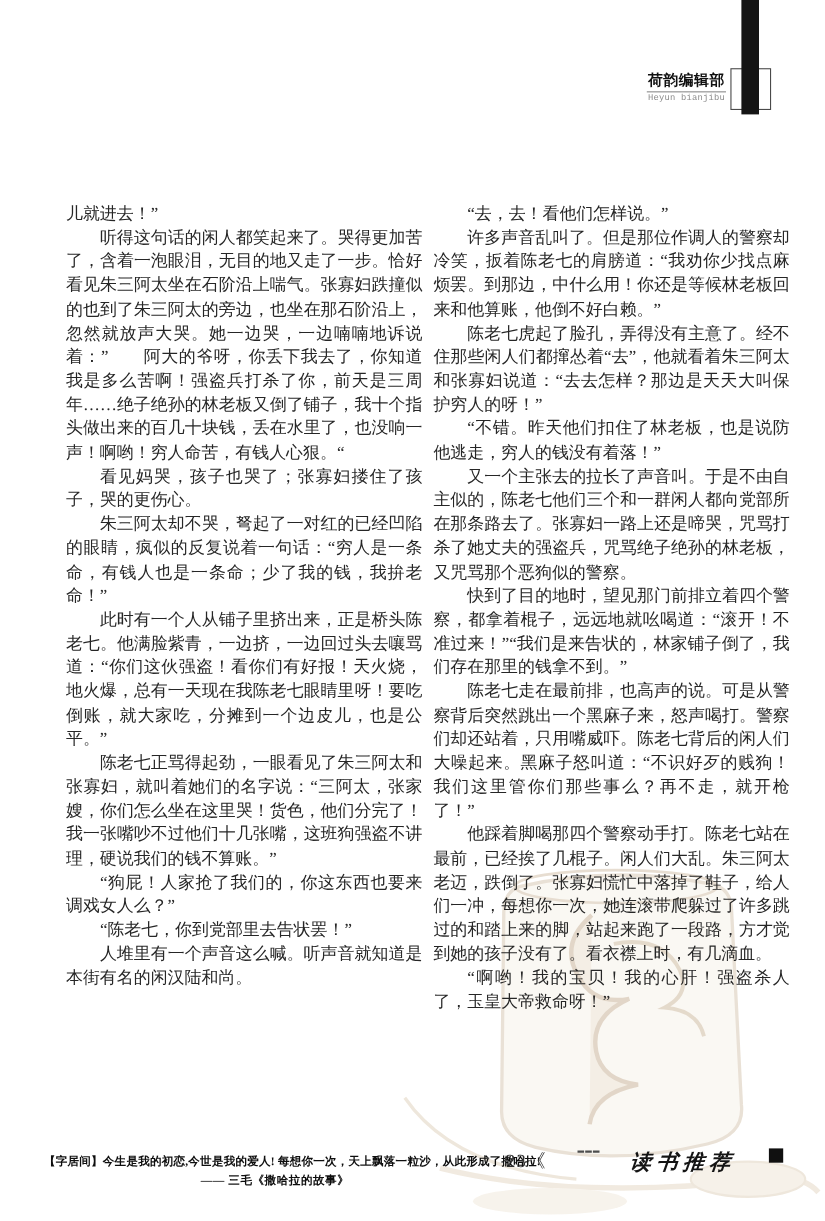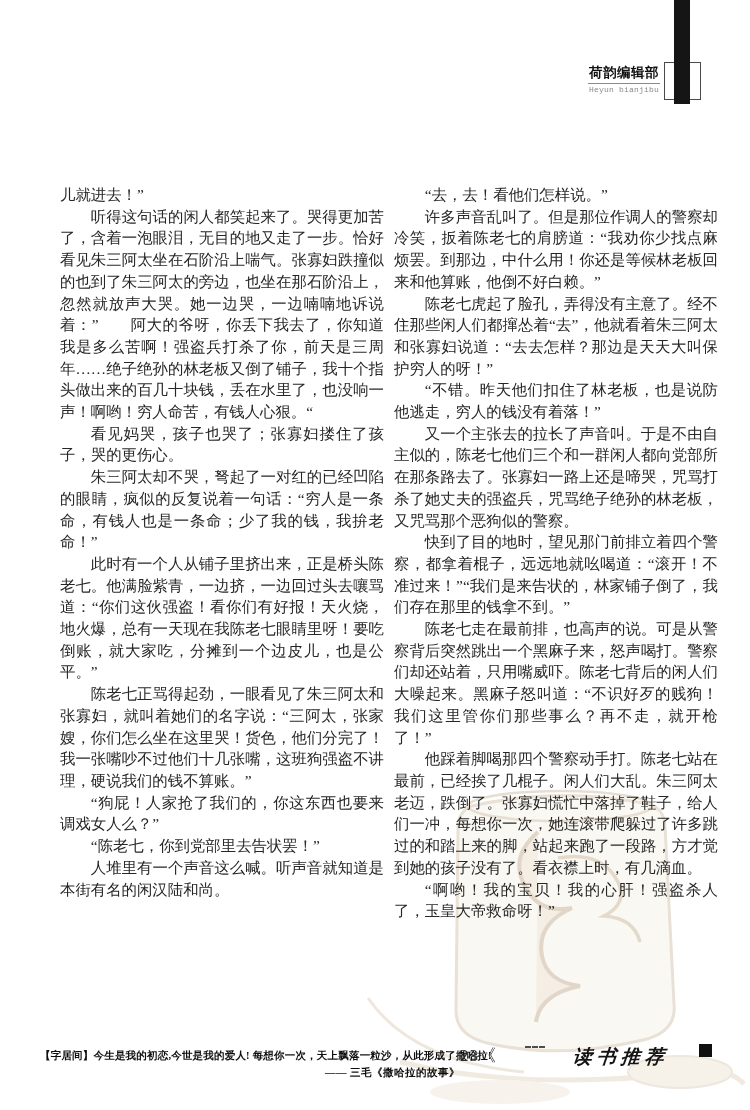--- a/index.html
+++ b/index.html
@@ -33,21 +33,21 @@
     z-index:1;
   }
   .col-left{left:60px;}
   .col-right{left:394px;}
   .col p{margin:0;text-indent:2em;}
   .col p.no-indent{text-indent:0;}
 
   
   .footer-quote{position:absolute;left:40px;top:1049px;width:420px;z-index:3;}
   .footer-quote .l1{font-size:10.5px;font-weight:bold;color:#0e0e0e;white-space:nowrap;letter-spacing:.2px;}
-  .footer-quote .l2{font-size:10.5px;font-weight:bold;color:#0e0e0e;text-align:right;margin-top:3px;letter-spacing:.5px;}
+  .footer-quote .l2{font-size:10.5px;font-weight:bold;color:#0e0e0e;text-align:center;margin-top:3px;letter-spacing:.5px;}
 
   
   .page-line{position:absolute;left:460px;top:1044px;width:252px;display:flex;align-items:flex-start;z-index:3;gap:27px;}
   .page-num{font-size:17px;color:#2e2e2e;letter-spacing:1px;white-space:nowrap;}
   .dash-line{flex:1;height:0;border-top:2px dashed #4d4d4d;margin:2px 1px 0 1px;}
   .section-script{
     font-size:19px;font-weight:bold;font-style:italic;letter-spacing:5px;
     white-space:nowrap;color:#141414;transform:skewX(-6deg);
   }
   .black-square{width:13px;height:13px;background:#101010;margin-left:3px;flex:none;}

